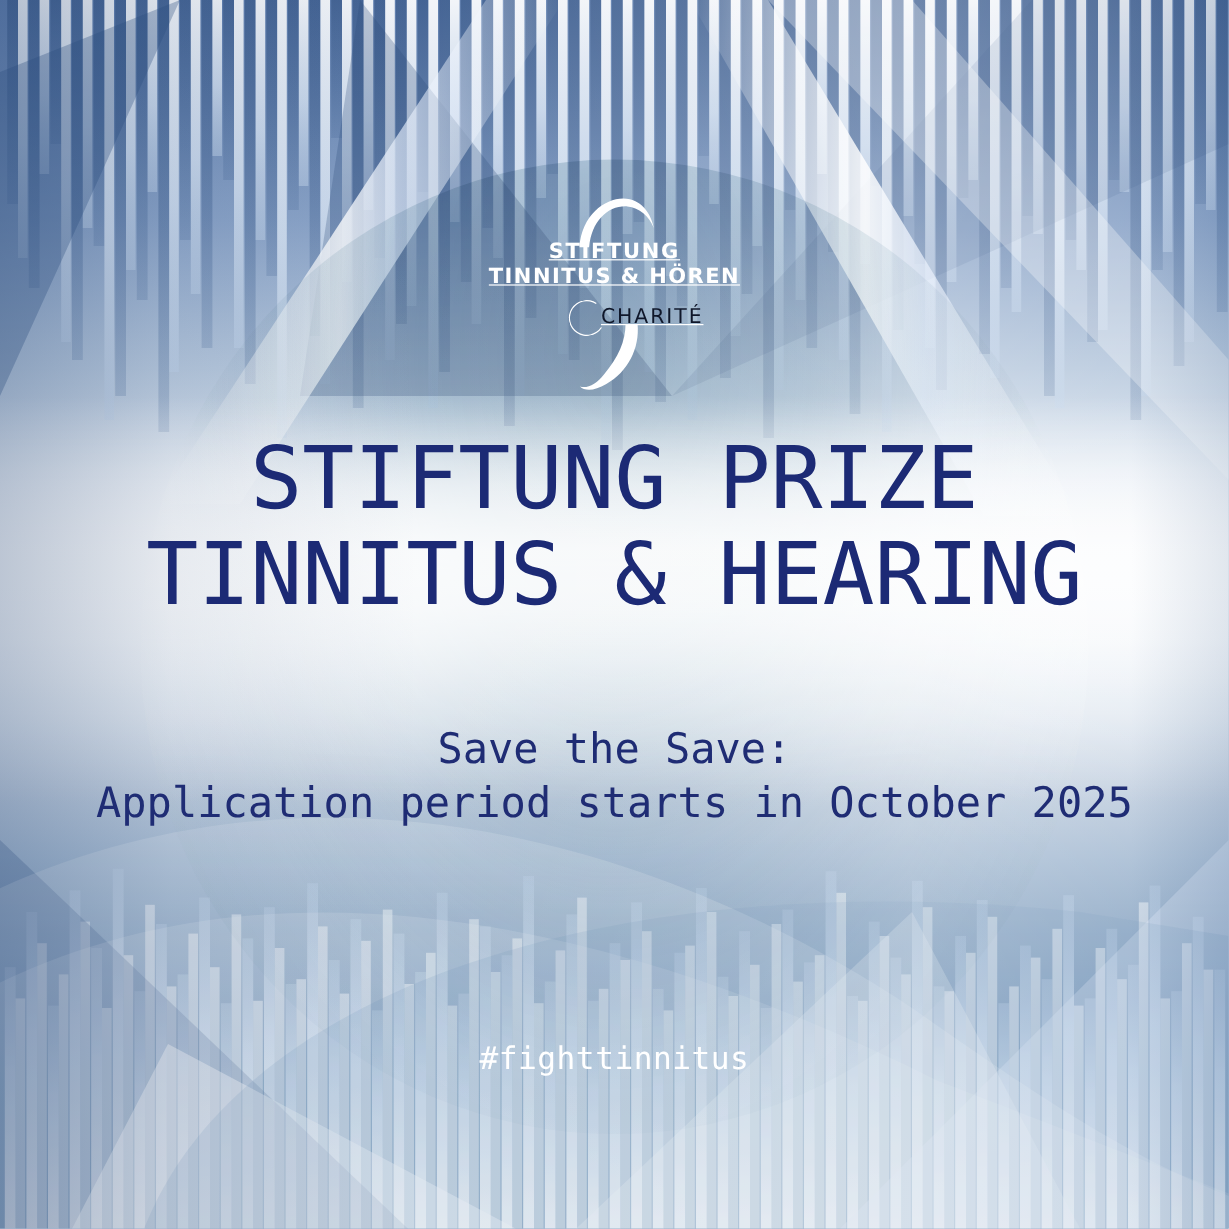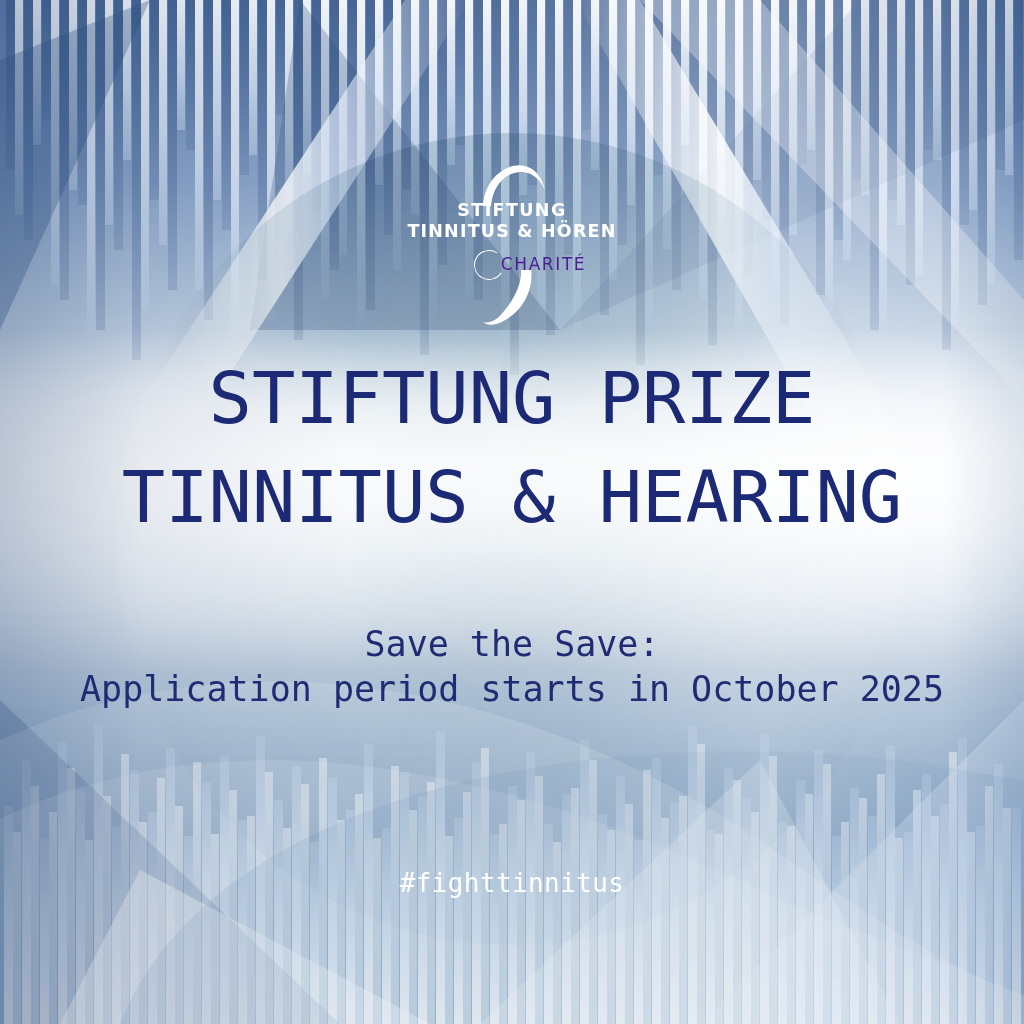--- a/index.html
+++ b/index.html
@@ -126,20 +126,21 @@
 
   
   .logo {
     margin-top: 160px;
     width: 230px;
     display: flex;
     flex-direction: column;
     align-items: center;
     color: #ffffff;
     position: relative;
+    text-decoration: underline;
   }
   .logo-mark-top {
     position: absolute;
     top: 0px;
     left: 50%;
     transform: translateX(-46%);
   }
   .logo-mark-bottom {
     position: absolute;
     top: 108px;
@@ -182,39 +183,39 @@
     border: 1.6px solid #ffffff;
     border-radius: 50%;
     border-right-color: transparent;
     transform: rotate(-12deg);
   }
   .logo-line3 {
     font-family: "DejaVu Sans", sans-serif;
     font-weight: normal;
     font-size: 17px;
     letter-spacing: 1.6px;
-    color: #4c1d95;
+    color: #0f172a;
     white-space: nowrap;
     margin-left: -4px;
   }
 
   
   .headline {
     margin-top: 78px;
     text-align: center;
     color: #1c2a75;
     font-family: "DejaVu Sans Mono", monospace;
     font-weight: normal;
     font-size: 72px;
     line-height: 1.12;
     letter-spacing: 0px;
     white-space: nowrap;
   }
   .headline .l1 { display: block; }
-  .headline .l2 { display: block; margin-top: 19px; }
+  .headline .l2 { display: block; }
 
   
   .subtitle {
     margin-top: 36px;
     text-align: center;
     color: #1f2c74;
     font-family: "DejaVu Sans Mono", monospace;
     font-size: 35px;
     line-height: 1.28;
     white-space: nowrap;

